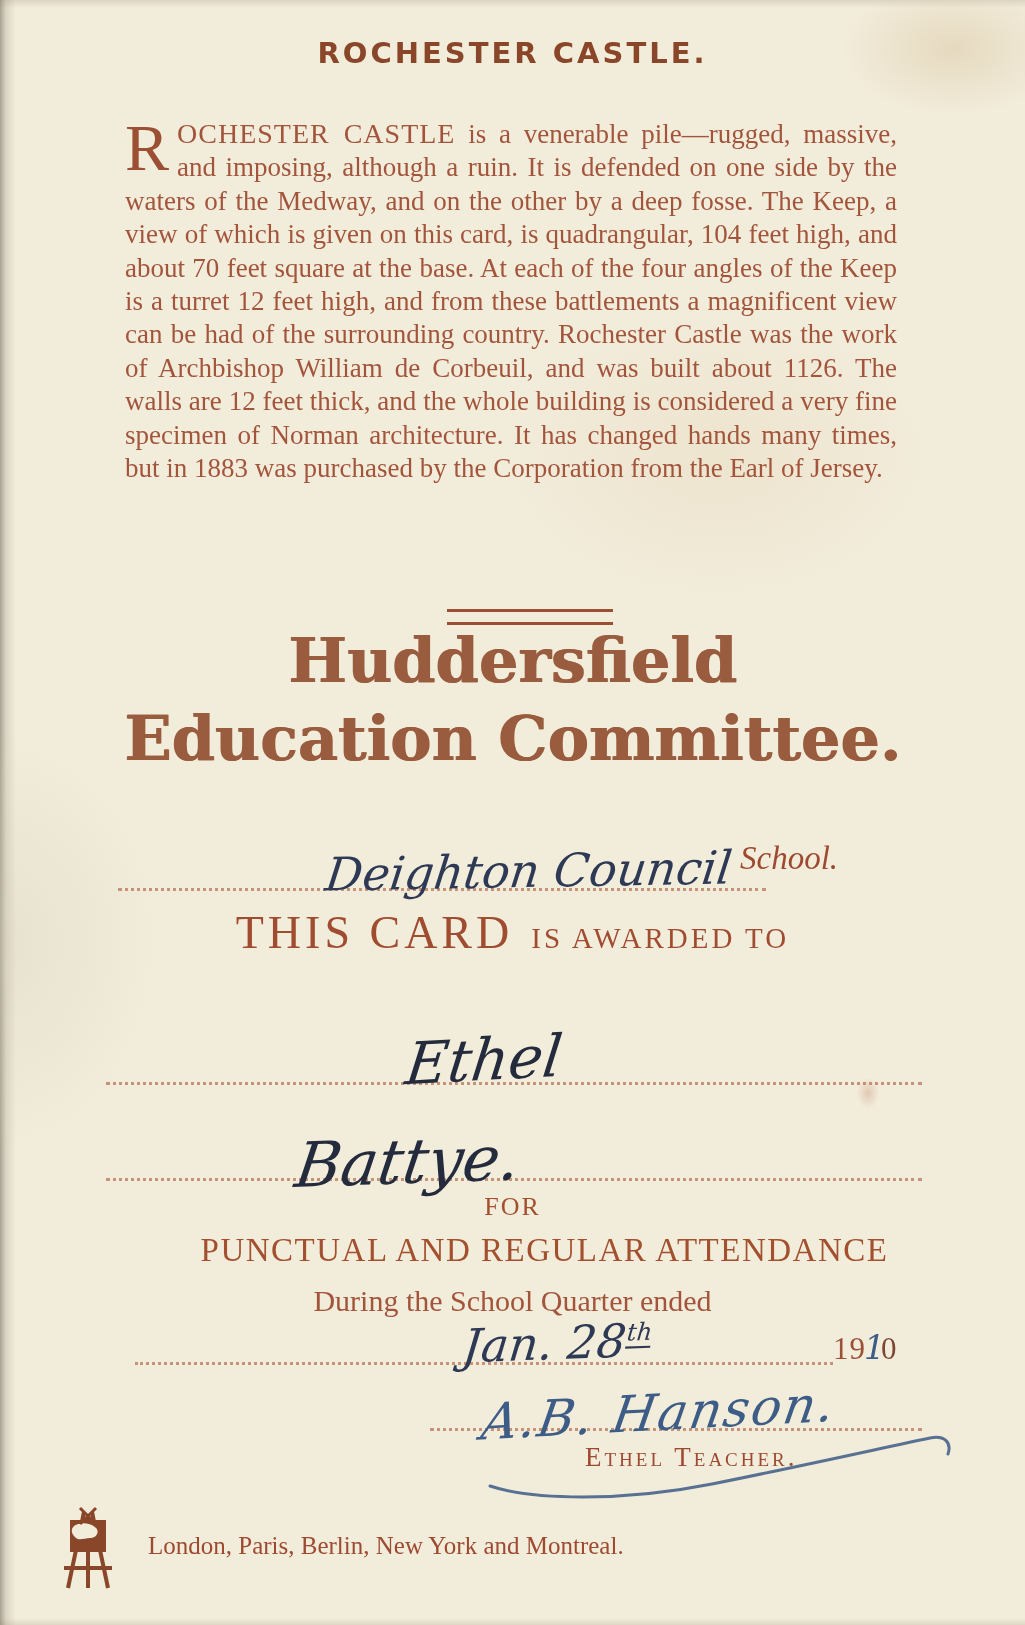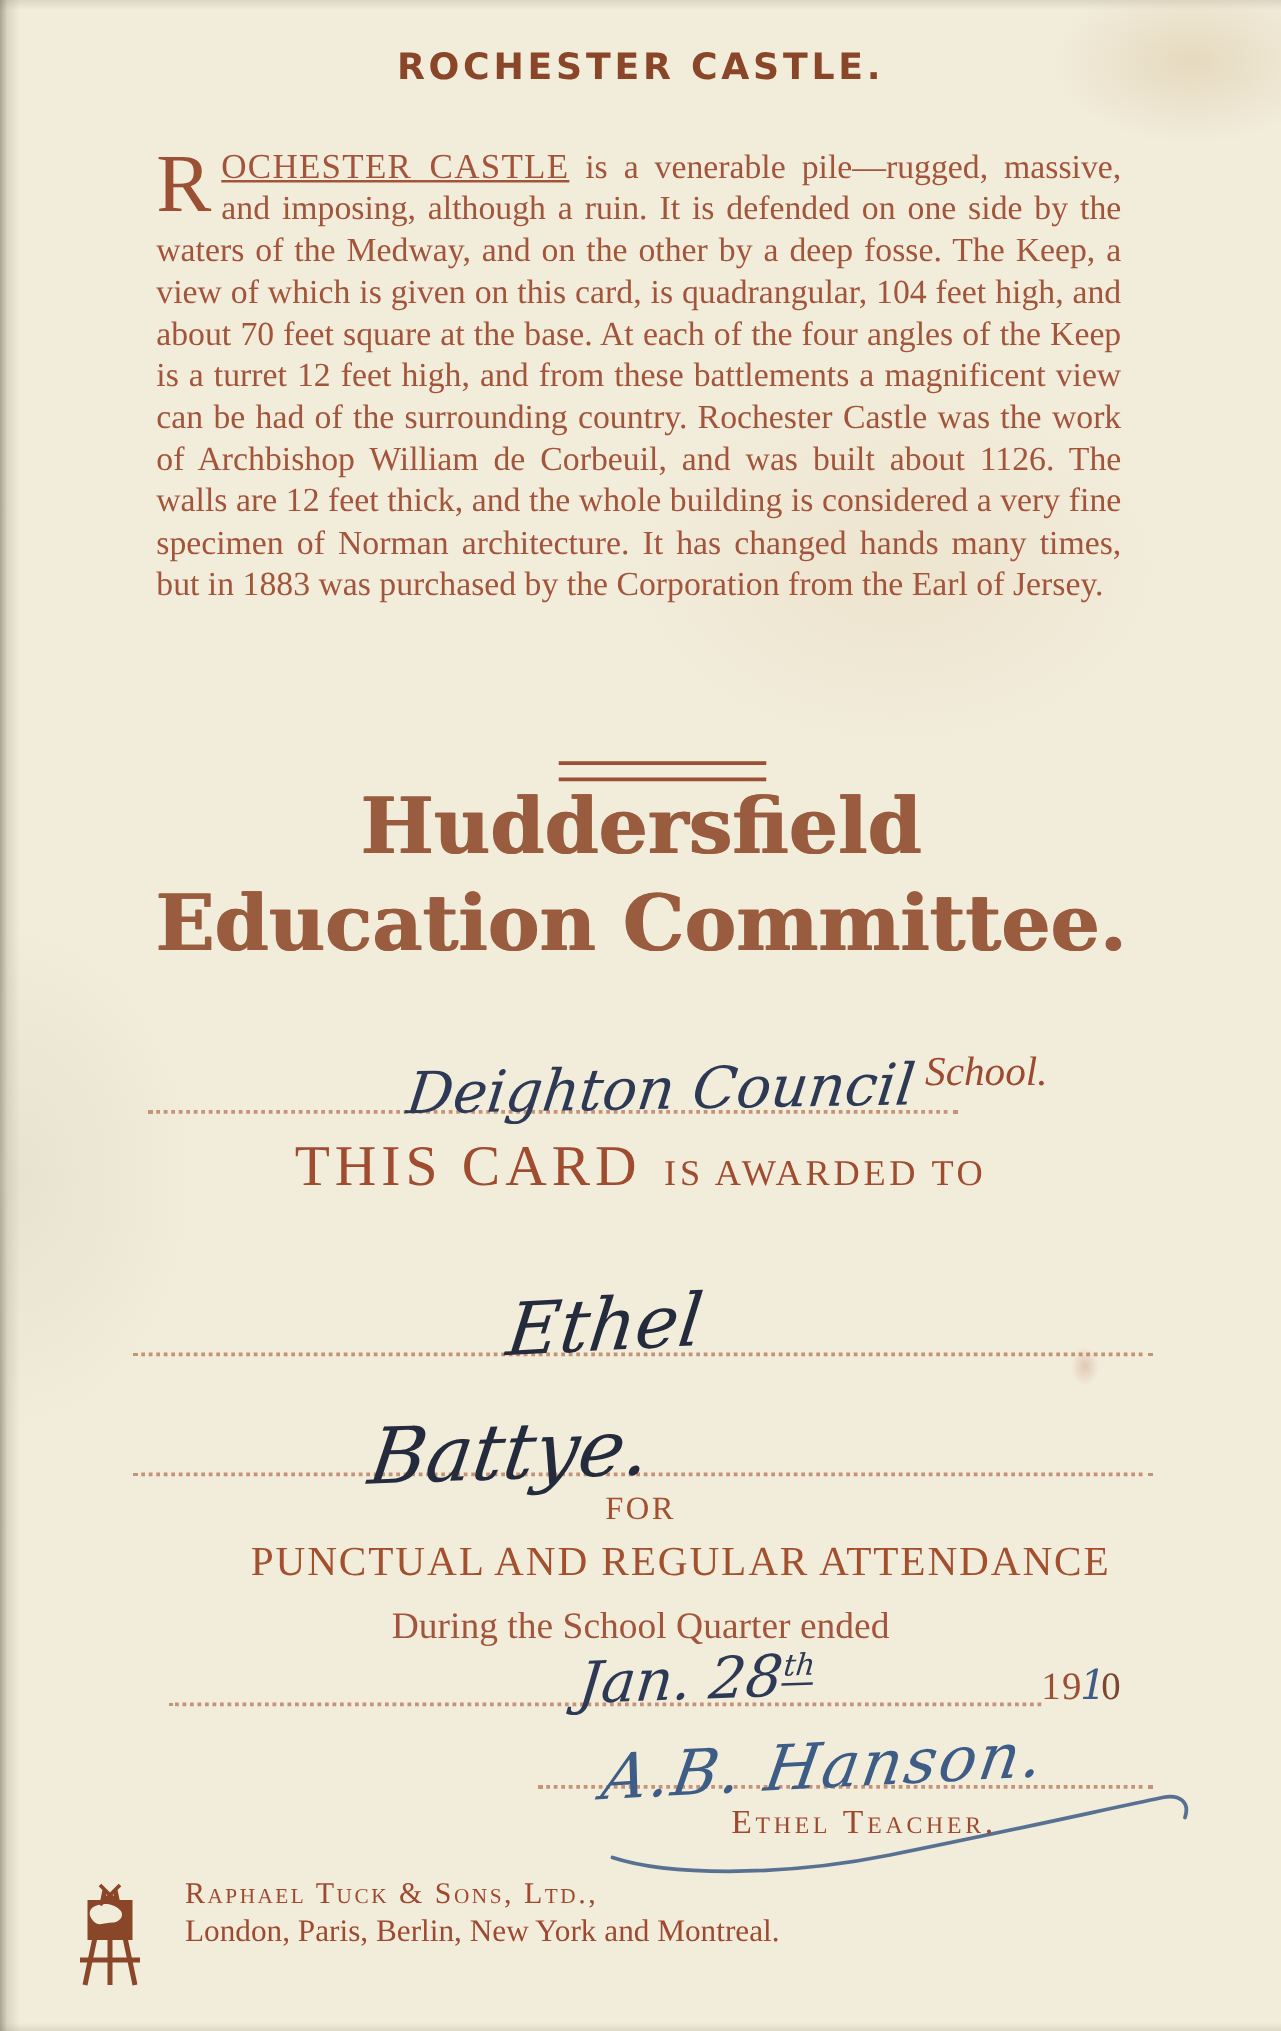--- a/index.html
+++ b/index.html
@@ -28,21 +28,21 @@
   }
   .descr{
     top:90px;left:125px;width:772px;
     font-size:27px;line-height:33.4px;text-align:justify;
     color:#a3553c;
   }
   .dropcap{
     float:left;font-size:66px;line-height:54px;
     padding:4px 8px 0 0;color:#9b4f33;
   }
-  .lead{font-size:28px;letter-spacing:1px;text-decoration:underline;}
+  .lead{font-size:28px;letter-spacing:1px;}
   .divider{
     top:609px;left:447px;width:166px;height:10px;
     border-top:3px solid #9b4f33;border-bottom:3px solid #9b4f33;
   }
   .committee{
     top:622px;left:0;width:100%;text-align:center;
     font-family:"DejaVu Serif", serif;font-weight:bold;
     font-size:62px;line-height:78px;color:#9a5c3e;
     text-shadow:1px 0 0 #9a5c3e;
   }
@@ -152,16 +152,15 @@
     <g stroke="#8a4628" fill="none" stroke-width="2">
       <path d="M6 44 L14 6"></path>
       <path d="M26 44 L18 6"></path>
       <path d="M16 8 L16 44"></path>
       <path d="M4 34 L28 34"></path>
       <rect x="7" y="10" width="18" height="16" fill="#8a4628" stroke="none"></rect>
       <path d="M9 13 c3 -2 8 -2 11 1 c2 2 0 5 -3 5 c-3 0 -6 2 -8 -1 c-1.5 -2 -1.5 -3.5 0 -5 z" fill="#f2ecdb" stroke="none"></path>
       <path d="M12 4 L20 12 M20 4 L12 12" stroke-width="1.5"></path>
     </g>
   </svg>
-  <div class="abs pub">Raphael Tuck &amp; Sons, Ltd.,</div>
   <div class="abs cities">London, Paris, Berlin, New York and Montreal.</div>
 
 </div>
 
 </body></html>

